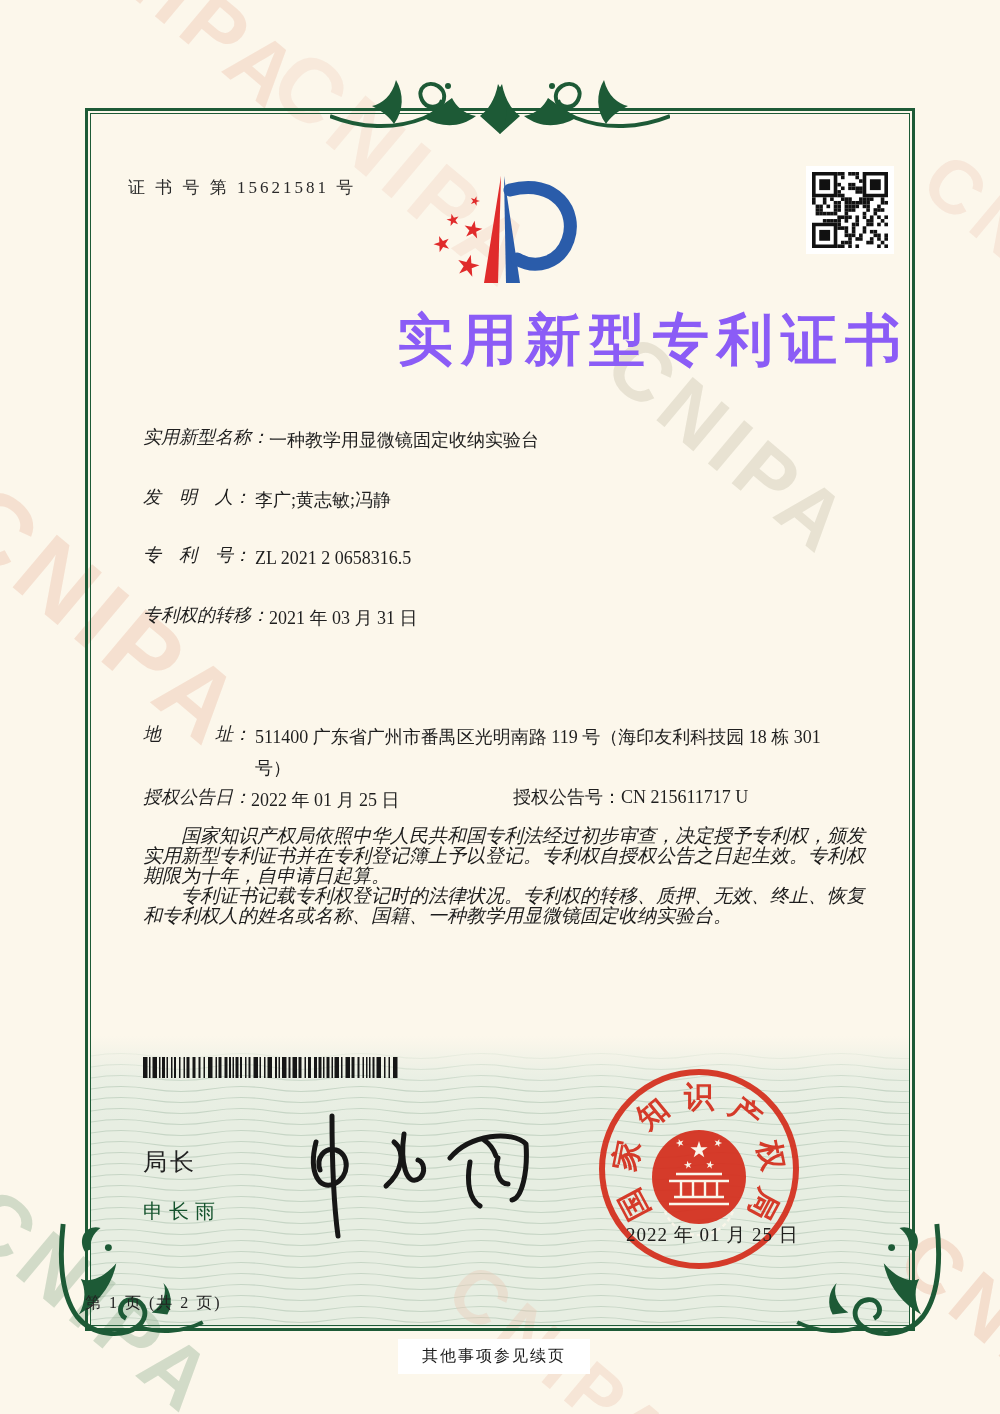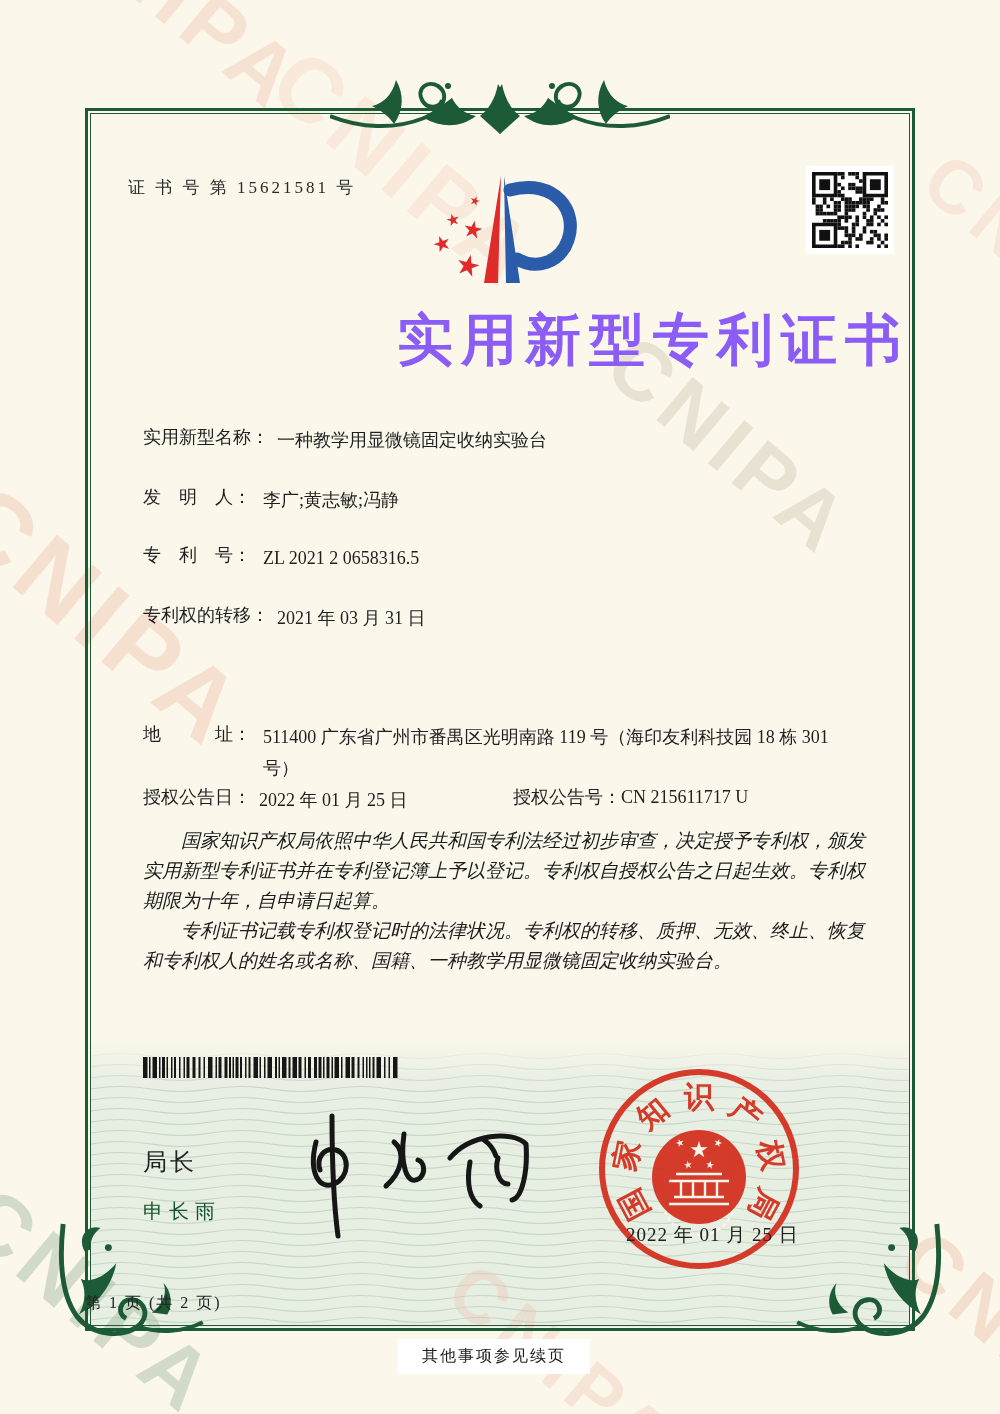--- a/index.html
+++ b/index.html
@@ -29,25 +29,25 @@
   .orn-br{left:794px;top:1222px;width:150px;height:118px;transform:scaleX(-1);}
   
   .content{position:absolute;left:0;top:0;width:1000px;height:1414px;z-index:6;}
   .cert-number{position:absolute;left:128px;top:176px;font-size:17px;letter-spacing:3px;color:#2a2a2a;}
   .logo{position:absolute;left:424px;top:168px;width:156px;height:132px;}
   .qr-box{position:absolute;left:806px;top:166px;width:88px;height:88px;background:#ffffff;
           display:flex;align-items:center;justify-content:center;}
   .doc-title{position:absolute;left:85px;top:303px;width:824px;text-align:right;font-size:56px;
              font-weight:700;letter-spacing:8px;color:#8b5cf6;}
   .row{position:absolute;left:143px;width:750px;font-size:18px;color:#1f1f1f;}
-  .row .lbl{display:inline-block;min-width:112px;margin-right:8px;vertical-align:top;white-space:pre;}
+  .row .lbl{display:inline-block;min-width:112px;margin-right:0;vertical-align:top;white-space:pre;font-style:italic;}
   .row .val{display:inline-block;vertical-align:top;line-height:31px;}
   .row-addr .val{width:592px;}
   .grant-num{position:absolute;left:370px;top:0;white-space:nowrap;}
-  .paras{position:absolute;left:143px;top:826px;width:732px;font-size:19px;line-height:30px;
+  .paras{position:absolute;left:143px;top:826px;width:732px;font-size:19px;line-height:20px;
          color:#1c1c1c;font-style:italic;}
   .paras p{margin:0;text-indent:2em;}
   .barcode{position:absolute;left:143px;top:1057px;width:258px;height:21px;}
   .sig-title{position:absolute;left:143px;top:1146px;font-size:24px;letter-spacing:3px;color:#222;}
   .sig-name{position:absolute;left:143px;top:1190px;font-size:20px;letter-spacing:6px;color:#14532d;margin-top:8px;}
   .signature{position:absolute;left:272px;top:1100px;width:280px;height:150px;}
   .seal{position:absolute;left:594px;top:1064px;width:210px;height:210px;mix-blend-mode:multiply;opacity:0.95;}
   .seal-date{position:absolute;left:626px;top:1222px;font-size:19px;letter-spacing:1px;color:#20201e;z-index:7;}
   .page-indicator{position:absolute;left:85px;top:1293px;width:790px;text-align:left;font-size:16px;
                   letter-spacing:2px;color:#222;z-index:7;}

